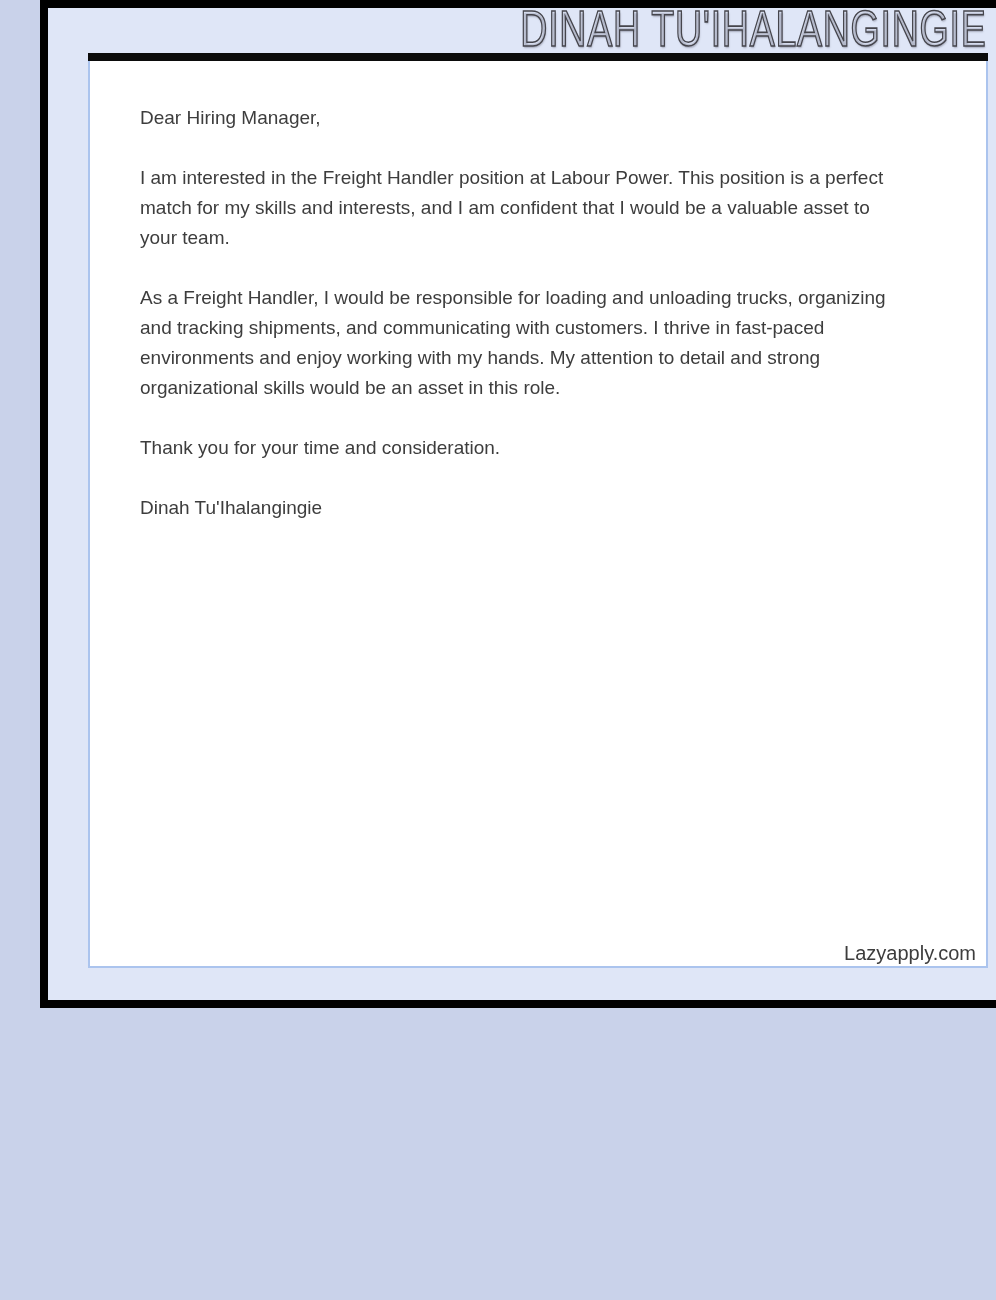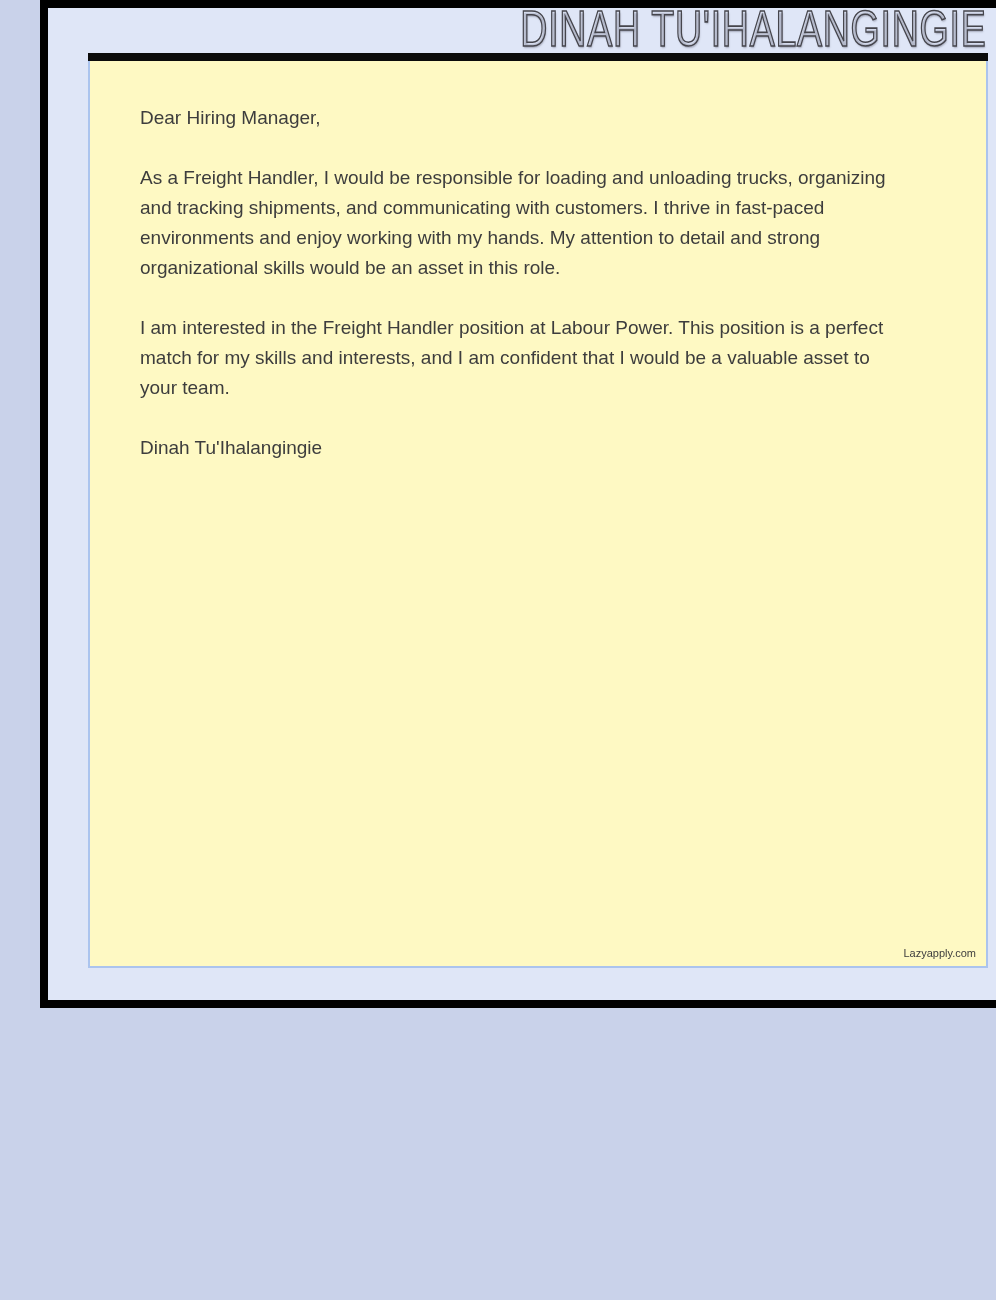--- a/index.html
+++ b/index.html
@@ -56,21 +56,21 @@
     background: #0b0b0b;
   }
 
   
   .document {
     position: absolute;
     left: 48px;
     right: 48px;
     top: 61px;
     bottom: 40px;
-    background: #fef9c3;
+    background: #ffffff;
     border: 2px solid #abc4ee;
     border-top: none;
     padding: 42px 34px 0 50px;
   }
 
   .letter p {
     margin: 0 0 30px 0;
     font-size: 19px;
     line-height: 30px;
     color: #3d3d3d;
@@ -82,51 +82,52 @@
   .letter p.date-link {
     color: #2f8ff2;
     margin-bottom: 0;
     cursor: pointer;
   }
 
   .watermark {
     position: absolute;
     right: 10px;
     bottom: 2px;
-    font-size: 11px;
+    font-size: 20px;
     line-height: 22px;
     color: #3d3d3d;
   }
 </style>
 </head>
 <body>
 
 <div class="canvas">
 
   <div class="outer-border"></div>
 
   <div class="header-name">DINAH TU'IHALANGINGIE</div>
 
   <div class="top-bar"></div>
 
   <div class="document">
     <div class="letter">
 
       <p class="salutation">Dear Hiring Manager,</p>
 
+      <p class="para">I am interested in the Freight Handler position at Labour Power. This position is a perfect
+match for my skills and interests, and I am confident that I would be a valuable asset to
+your team.</p>
+
       <p class="para">As a Freight Handler, I would be responsible for loading and unloading trucks, organizing
 and tracking shipments, and communicating with customers. I thrive in fast-paced
 environments and enjoy working with my hands. My attention to detail and strong
 organizational skills would be an asset in this role.</p>
 
-      <p class="para">I am interested in the Freight Handler position at Labour Power. This position is a perfect
-match for my skills and interests, and I am confident that I would be a valuable asset to
-your team.</p>
 
-
+      <p class="para">Thank you for your time and consideration.</p>
 
 
       <p class="signature">Dinah Tu'Ihalangingie</p>
 
 
     </div>
 
     <div class="watermark">Lazyapply.com</div>
   </div>
 

